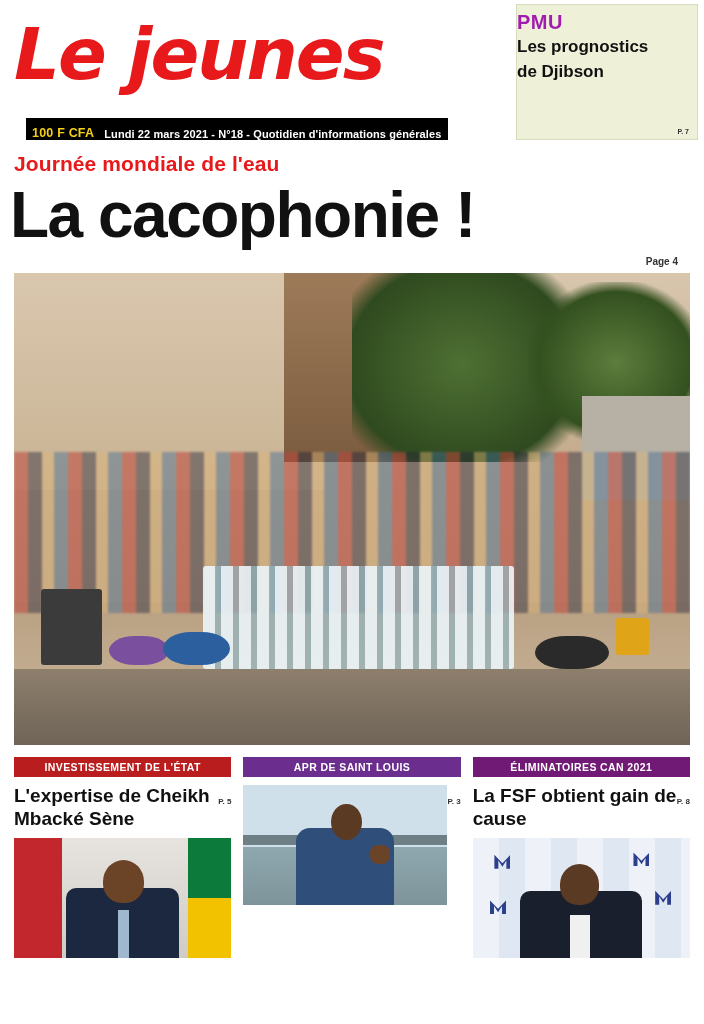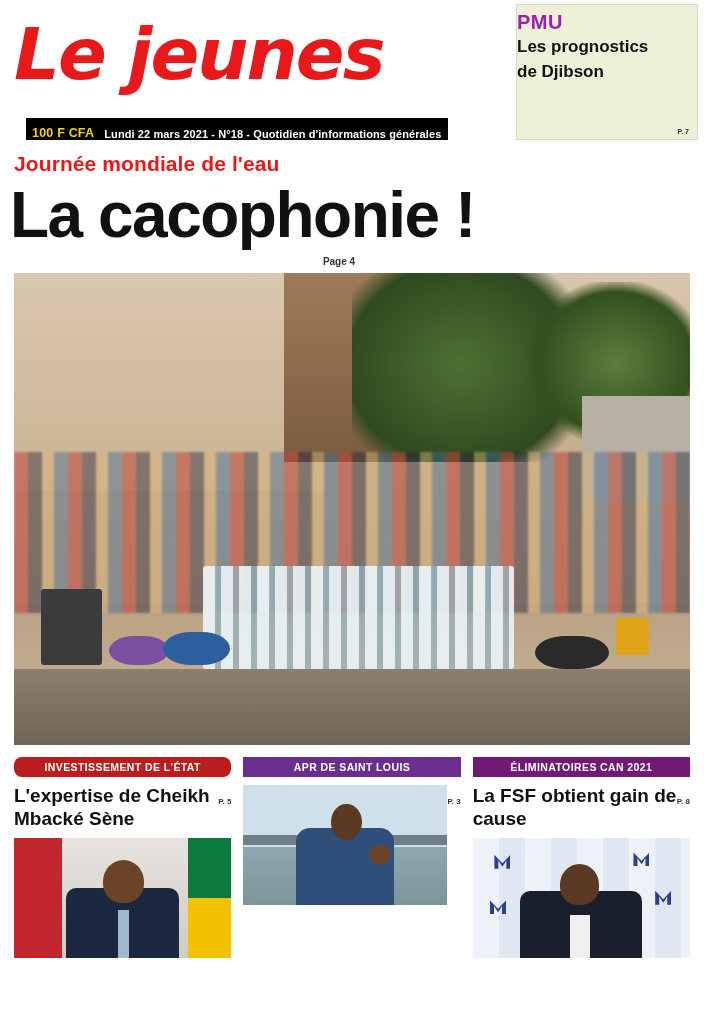--- a/index.html
+++ b/index.html
@@ -105,21 +105,21 @@
   }
   .headline {
     margin: 6px 0 0 10px;
     color: #111111;
     font-weight: bold;
     font-size: 64px;
     line-height: 66px;
     letter-spacing: -1.5px;
   }
   .page-ref-main {
-    text-align: center;
+    text-align: right;
     margin: 8px 26px 0 0;
     font-size: 10px;
     font-weight: bold;
     color: #333333;
   }
 
   
   .main-photo {
     position: relative;
     margin: 6px 14px 0 14px;
@@ -206,21 +206,21 @@
   }
   .col { width: 220px; }
   .col-tag {
     color: #ffffff;
     font-weight: bold;
     font-size: 10.5px;
     letter-spacing: .4px;
     text-align: center;
     padding: 4px 0 4px 0;
   }
-  .tag-red { background: #b91d1d; border-radius: 8px; }
+  .tag-red { background: #b91d1d; }
   .tag-purple { background: #6b2d8e; }
   .tag-blue { background: #701a75; }
   .col-title {
     font-weight: bold;
     font-size: 19px;
     line-height: 23px;
     color: #111111;
     margin-top: 7px;
     position: relative;
   }

